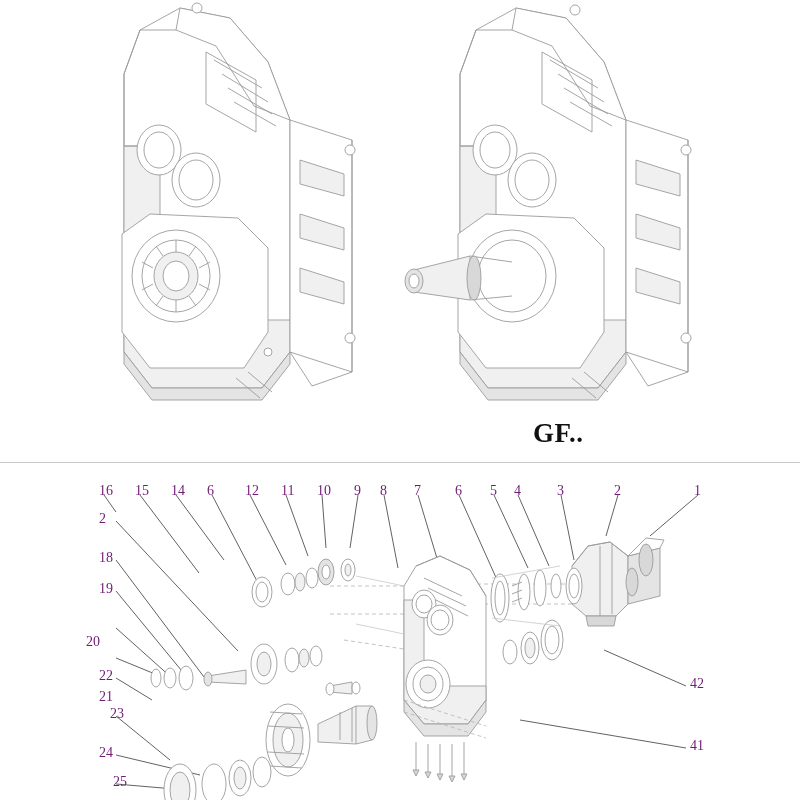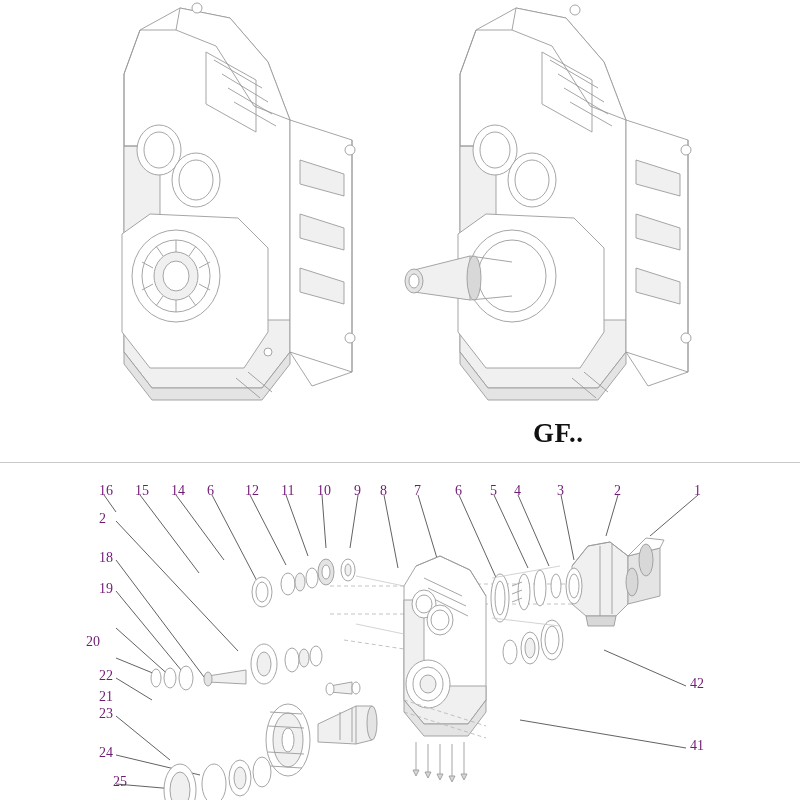--- a/index.html
+++ b/index.html
@@ -306,20 +306,20 @@
   <div class="label" style="left:557px; top:483px;">3</div>
   <div class="label" style="left:614px; top:483px;">2</div>
   <div class="label" style="left:694px; top:483px;">1</div>
 
   <div class="label" style="left:99px; top:511px;">2</div>
   <div class="label" style="left:99px; top:550px;">18</div>
   <div class="label" style="left:99px; top:581px;">19</div>
   <div class="label" style="left:86px; top:618px;margin-top:16px;">20</div>
   <div class="label" style="left:99px; top:648px;margin-top:41px;">21</div>
   <div class="label" style="left:99px; top:668px;">22</div>
-  <div class="label" style="left:99px; top:706px;text-align:center;">23</div>
+  <div class="label" style="left:110px; top:706px;text-align:center;">23</div>
   <div class="label" style="left:99px; top:745px;">24</div>
   <div class="label" style="left:113px; top:774px;">25</div>
 
   <div class="label" style="left:690px; top:676px;">42</div>
   <div class="label" style="left:690px; top:738px;">41</div>
 
 </div>
 
 </body></html>

